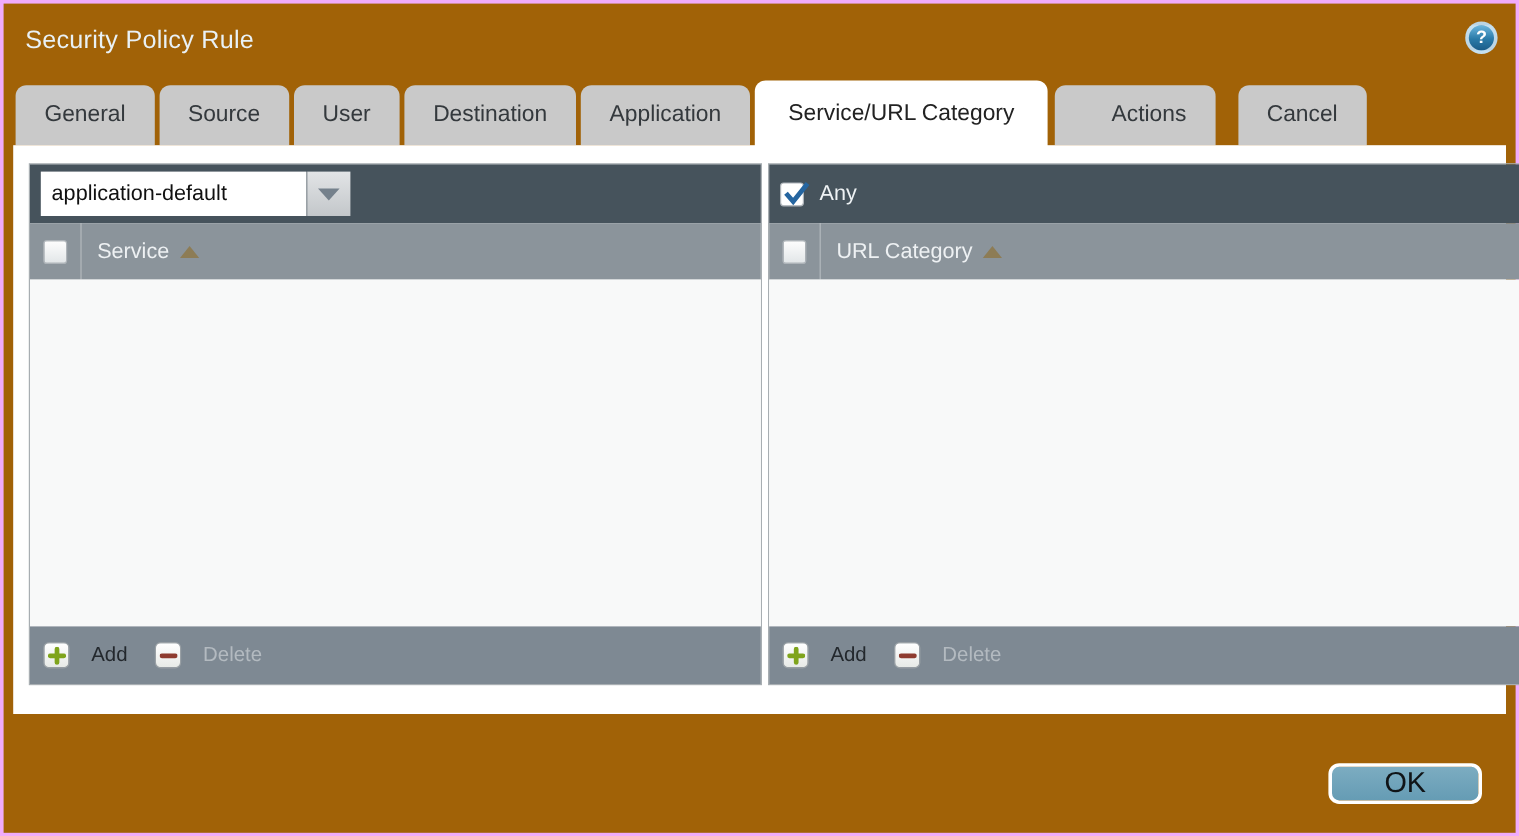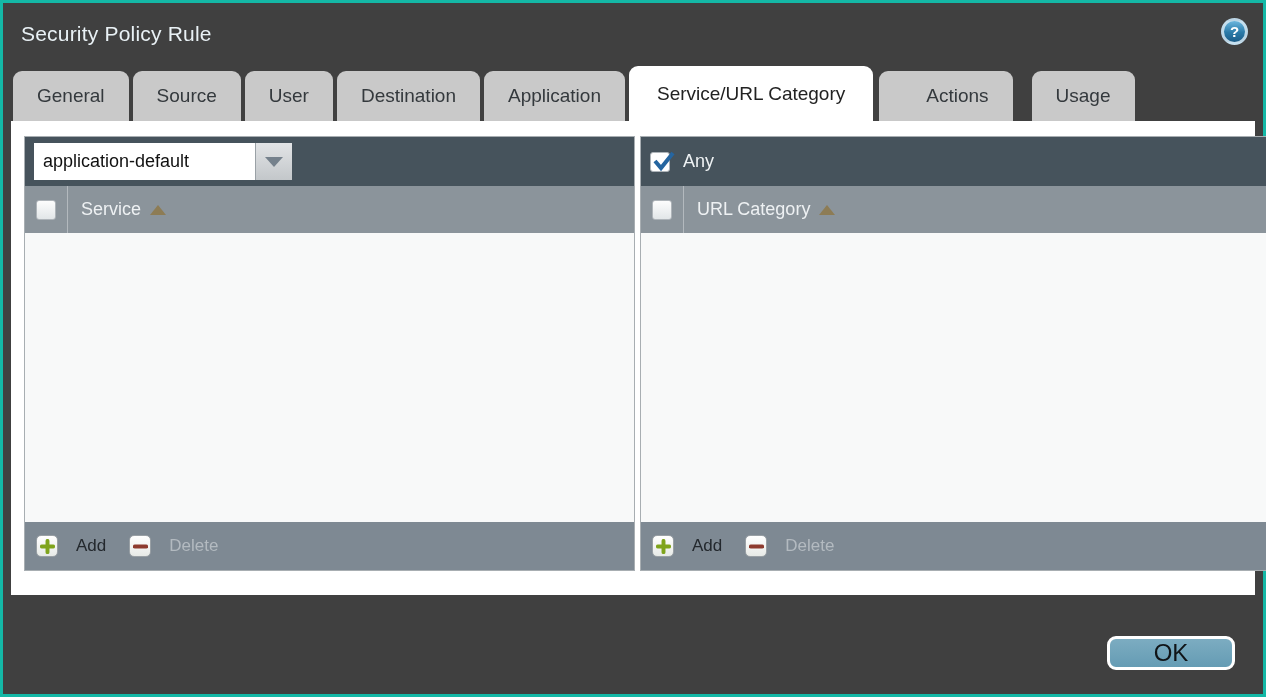--- a/index.html
+++ b/index.html
@@ -1,34 +1,34 @@
 <!DOCTYPE html>
 <html><head>
 <meta charset="utf-8">
 <style>
   * { margin:0; padding:0; box-sizing:border-box; }
   html,body { width:1266px; height:697px; overflow:hidden;
     font-family:"Liberation Sans", sans-serif; background:#000; }
 
-  .window { position:fixed; inset:0; background:#404040;
-    border:3px solid #14b8a6; }
+  .window { position:fixed; inset:0; background:#a16207;
+    border:3px solid #f0abfc; }
 
   
   .titlebar { position:absolute; top:0; left:0; right:0; height:62px; }
   .title { position:absolute; left:18px; top:19px; font-size:21px;
     color:#e9f1f5; letter-spacing:.2px; }
   .help-icon { position:absolute; right:15px; top:15px; width:27px; height:27px;
     border-radius:50%; border:3px solid rgba(215,233,243,.85);
     background:linear-gradient(180deg,#6cb6dd 0%,#2a7aa8 55%,#1b5c88 100%);
     display:flex; align-items:center; justify-content:center;
     color:#fff; font-size:15px; font-weight:bold; cursor:pointer; }
 
   
   .tabs { position:absolute; top:68px; left:10px; right:26px; height:50px;
-    display:flex; align-items:flex-end; }
+    display:flex; align-items:center; }
   .tab { height:50px; margin-right:4px; padding:0 24px;
     background:#c9c9c9; border-radius:9px 9px 0 0;
     display:flex; align-items:center; justify-content:center;
     font-size:19px; color:#34393d; cursor:pointer; white-space:nowrap; }
   .tab.active { background:#ffffff; height:55px; margin-top:-3px;
     padding:0 28px; position:relative; z-index:5; color:#222; }
   .tab:nth-child(7) { margin-left:2px;padding-left:47px; }
   .tab:nth-child(8) { margin-left:15px; }
 
   
@@ -110,21 +110,21 @@
   </div>
 
   <div class="tabs">
     <div class="tab">General</div>
     <div class="tab">Source</div>
     <div class="tab">User</div>
     <div class="tab">Destination</div>
     <div class="tab">Application</div>
     <div class="tab active">Service/URL Category</div>
     <div class="tab">Actions</div>
-    <div class="tab">Usage</div>
+    <div class="tab">Cancel</div>
   </div>
 
   <div class="content">
 
     <div class="panel panel-left">
       <div class="ptoolbar">
         <div class="combo">
           <div class="combo-input">application-default</div>
           <div class="combo-btn">
             <i class="tri-down"></i>

